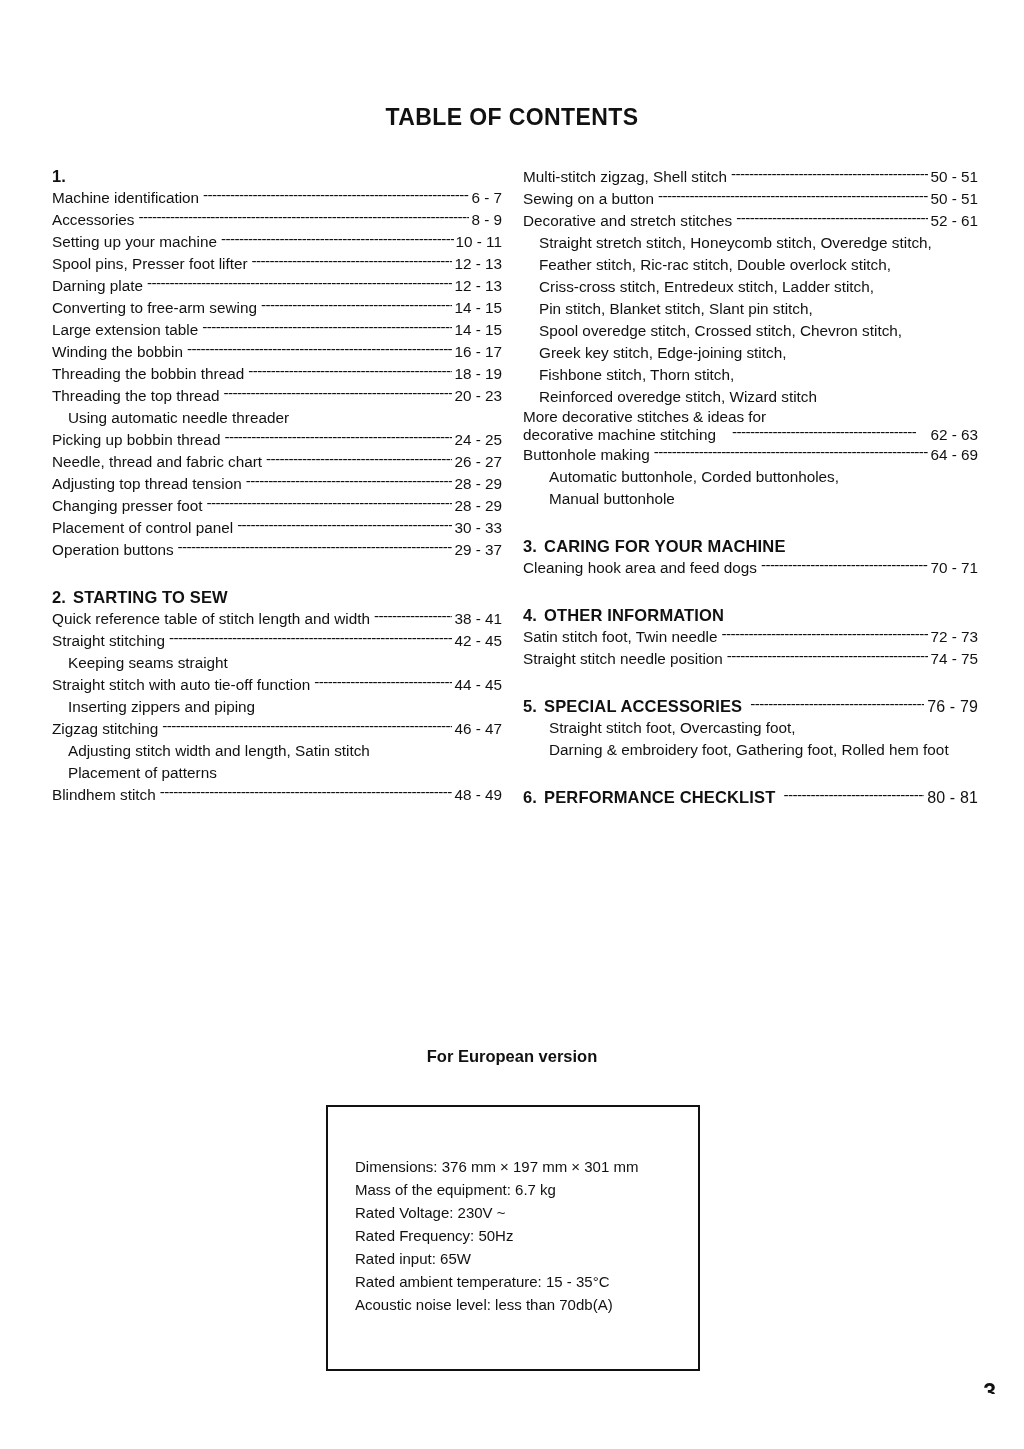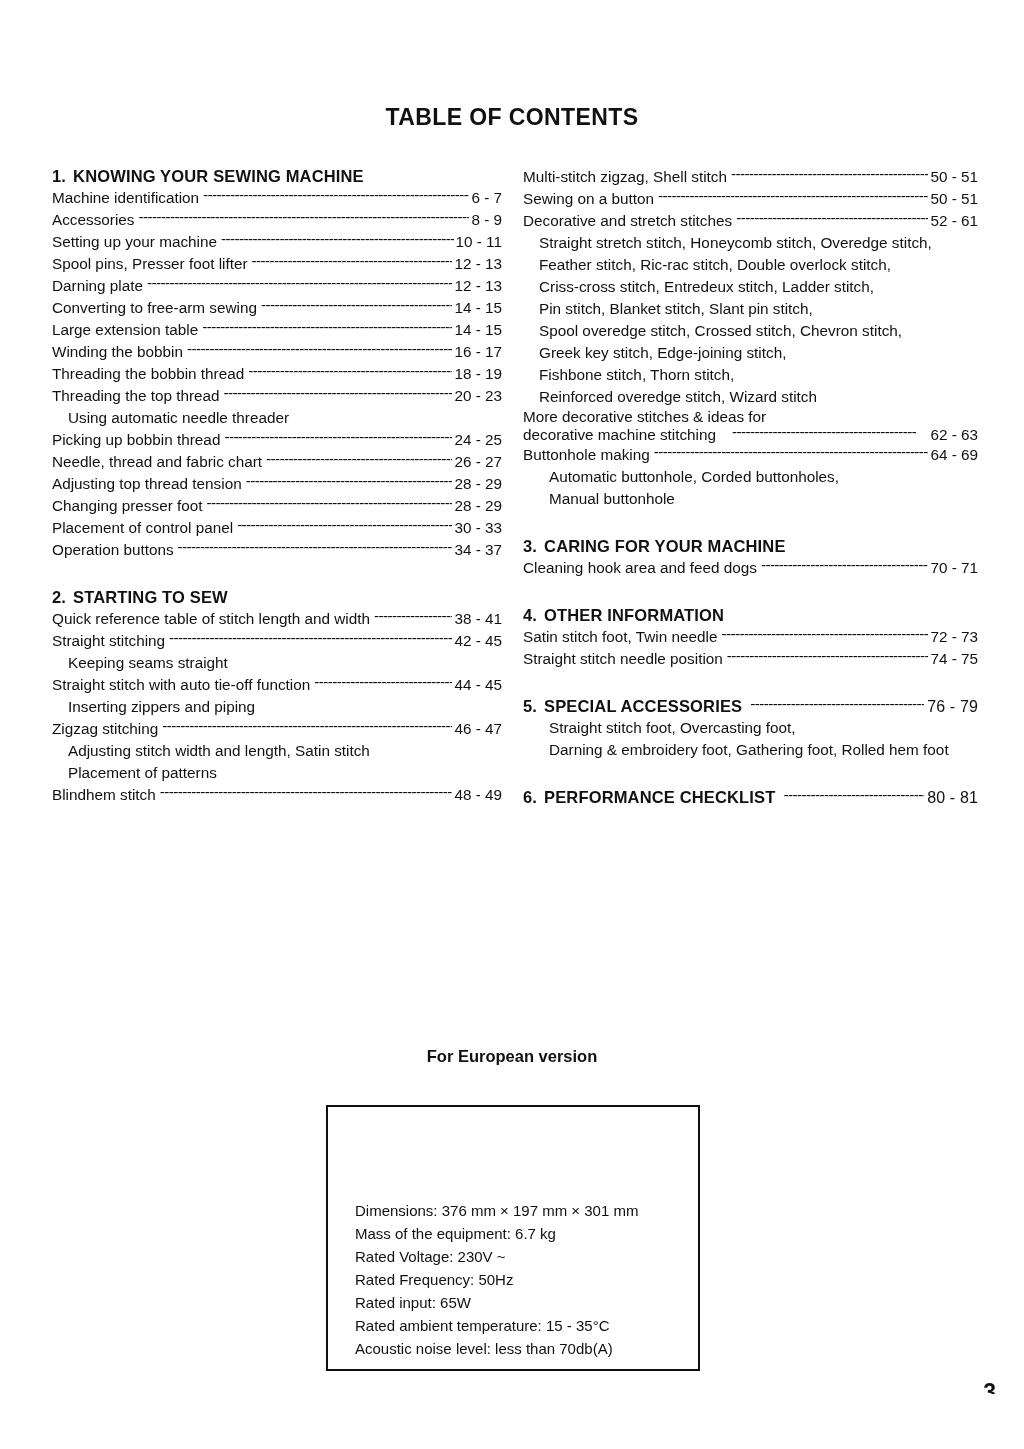--- a/index.html
+++ b/index.html
@@ -141,21 +141,20 @@
     border: 2px solid #111111;
     box-sizing: border-box;
   }
   .euro-list {
     position: absolute;
     left: 27px;
     top: 48px;
     font-size: 15px;
     line-height: 23px;
     white-space: nowrap;
-    margin-top: 44px;
   }
 
   
   .page-no {
     position: absolute;
     right: 28px;
     top: 1379px;
     font-size: 23px;
     font-weight: bold;
   }
@@ -164,21 +163,20 @@
 <body>
 
 <div class="page">
 
   <div class="doc-title">TABLE OF CONTENTS</div>
 
   <div class="col col-left">
 
     <div class="sec-head">
       <span class="num">1.</span>
-      <span>KNOWING YOUR SEWING MACHINE</span>
     </div>
 
     <div class="entry">
       <span class="title">Machine identification</span>
       <span class="leader">---------------------------------------------------------------------------------------------------------------</span>
       <span class="pages">6 - 7</span>
     </div>
     <div class="entry">
       <span class="title">Accessories</span>
       <span class="leader">---------------------------------------------------------------------------------------------------------------</span>
@@ -248,21 +246,21 @@
       <span class="pages">28 - 29</span>
     </div>
     <div class="entry">
       <span class="title">Placement of control panel</span>
       <span class="leader">---------------------------------------------------------------------------------------------------------------</span>
       <span class="pages">30 - 33</span>
     </div>
     <div class="entry">
       <span class="title">Operation buttons</span>
       <span class="leader">---------------------------------------------------------------------------------------------------------------</span>
-      <span class="pages">34 - 37</span>
+      <span class="pages">29 - 37</span>
     </div>
 
     <div class="sec-head sec-gap">
       <span class="num">2.</span>
       <span>STARTING TO SEW</span>
     </div>
 
     <div class="entry">
       <span class="title">Quick reference table of stitch length and width</span>
       <span class="leader">---------------------------------------------------------------------------------------------------------------</span>

